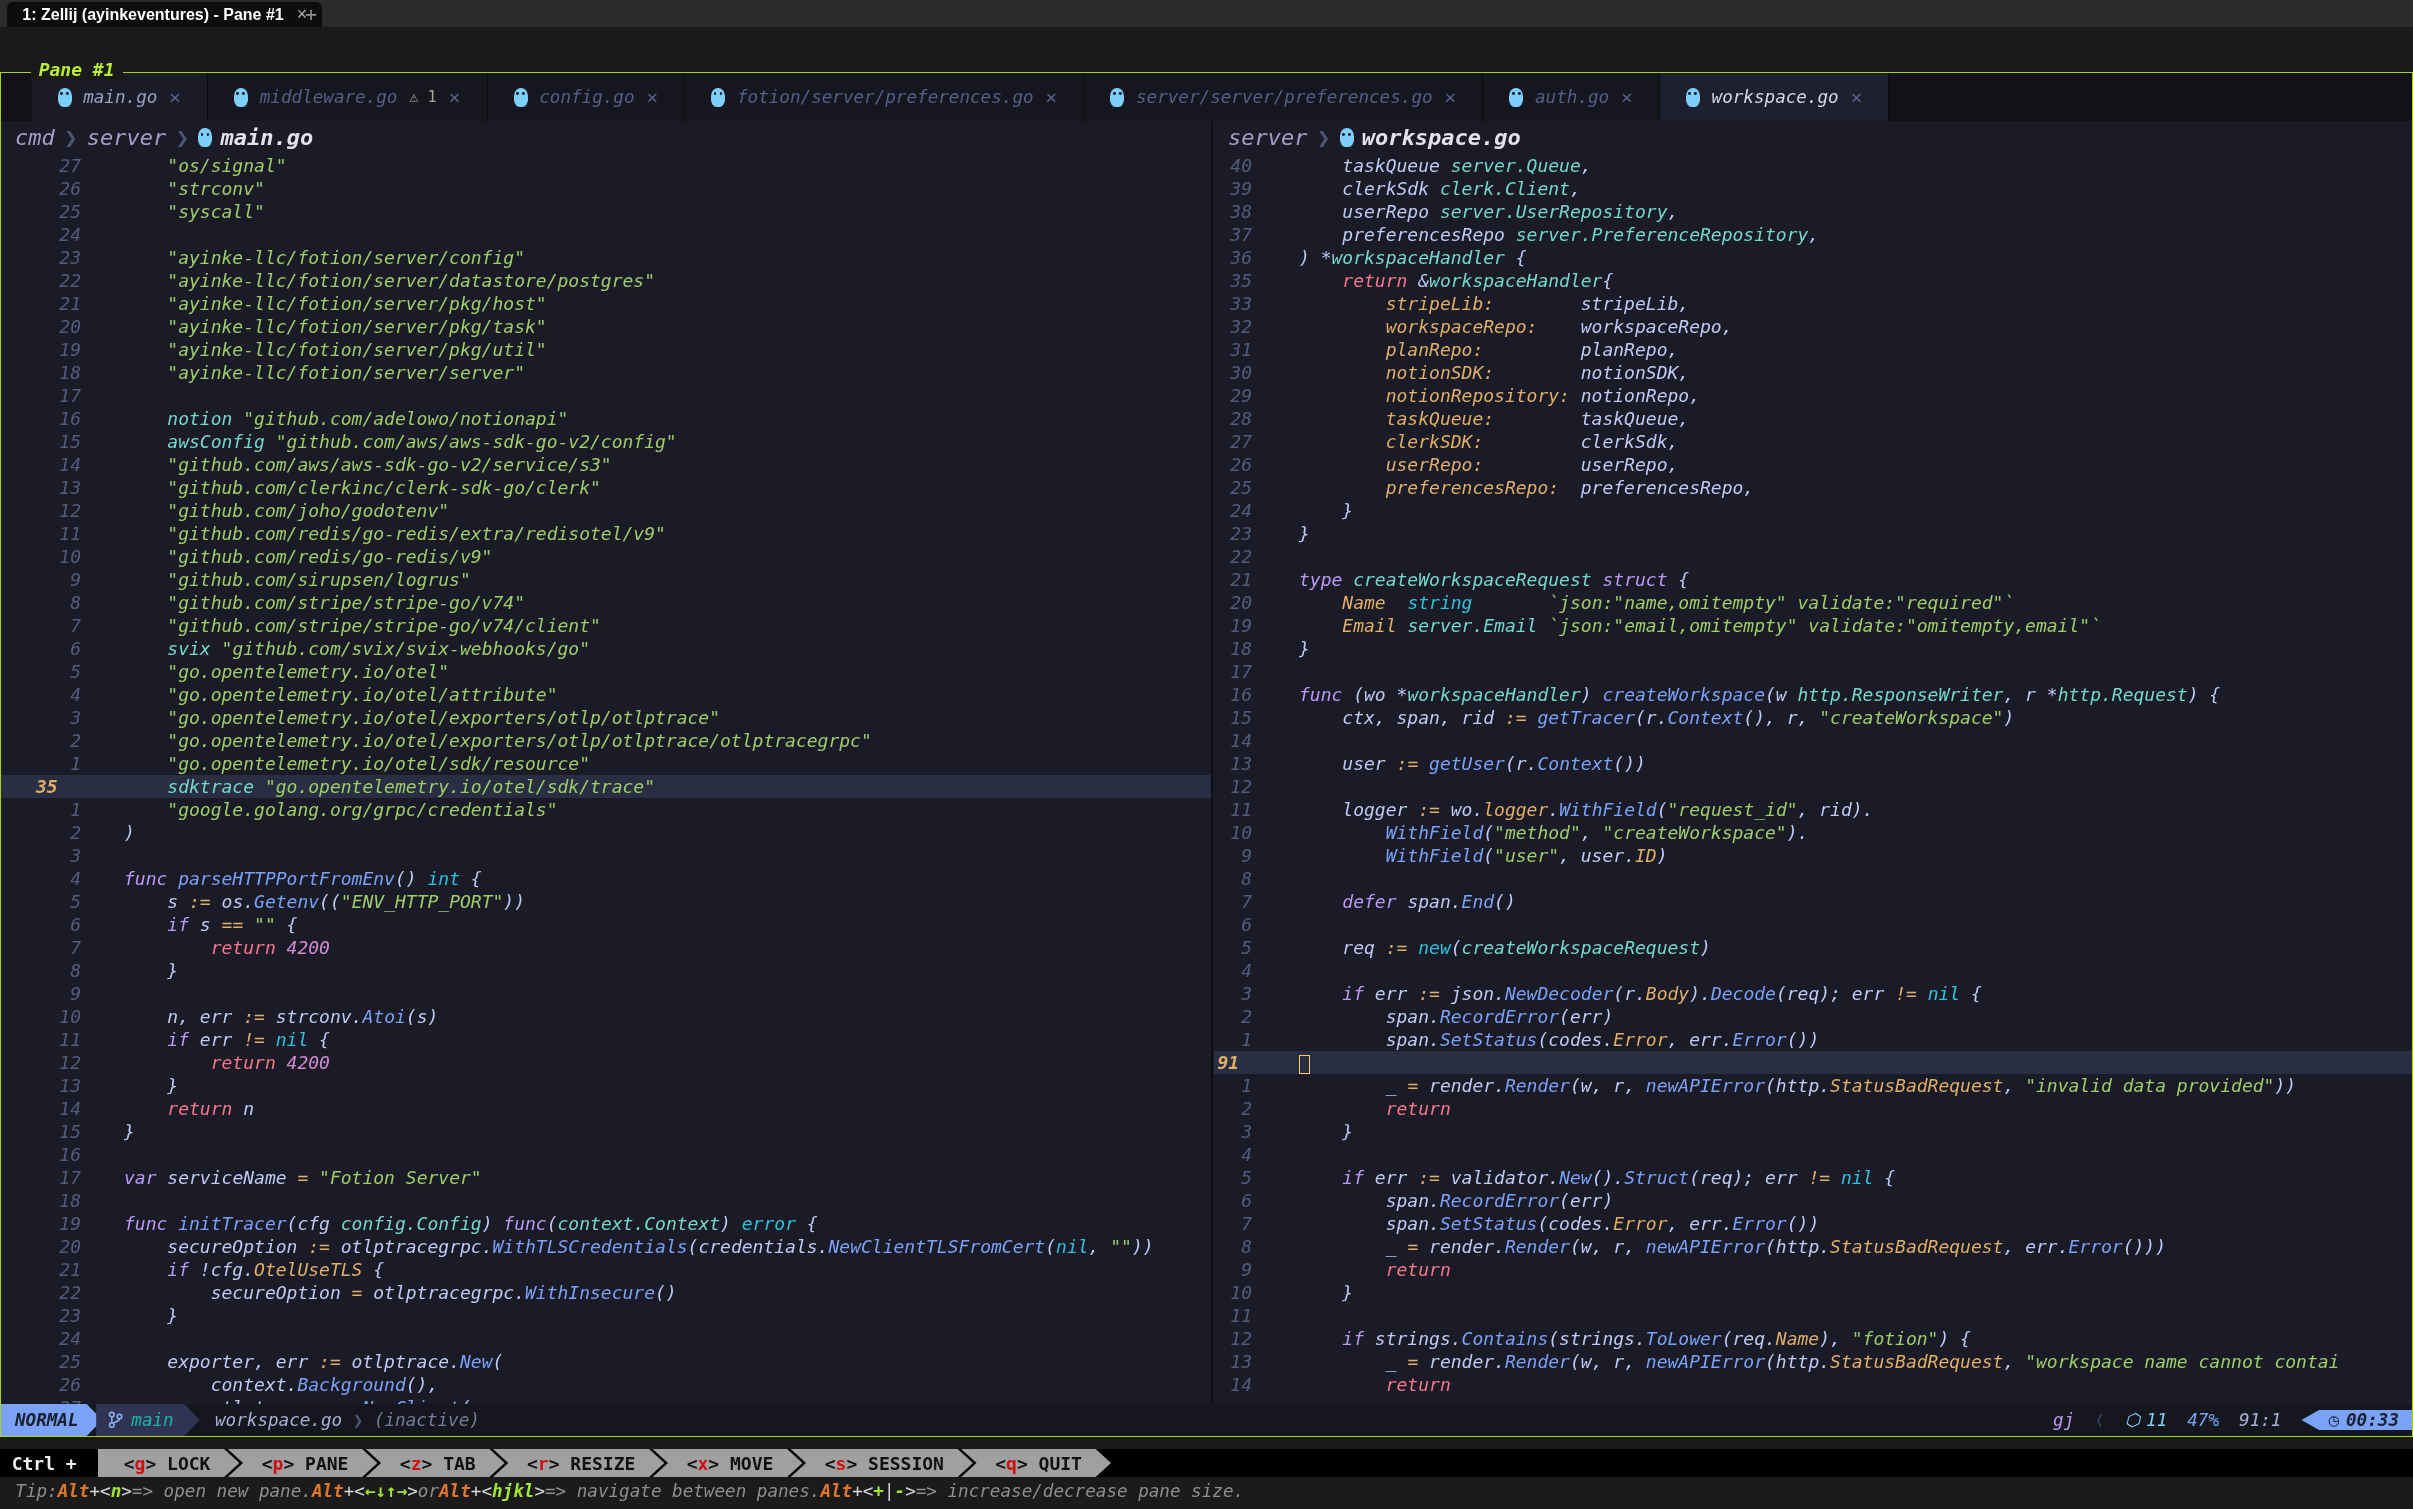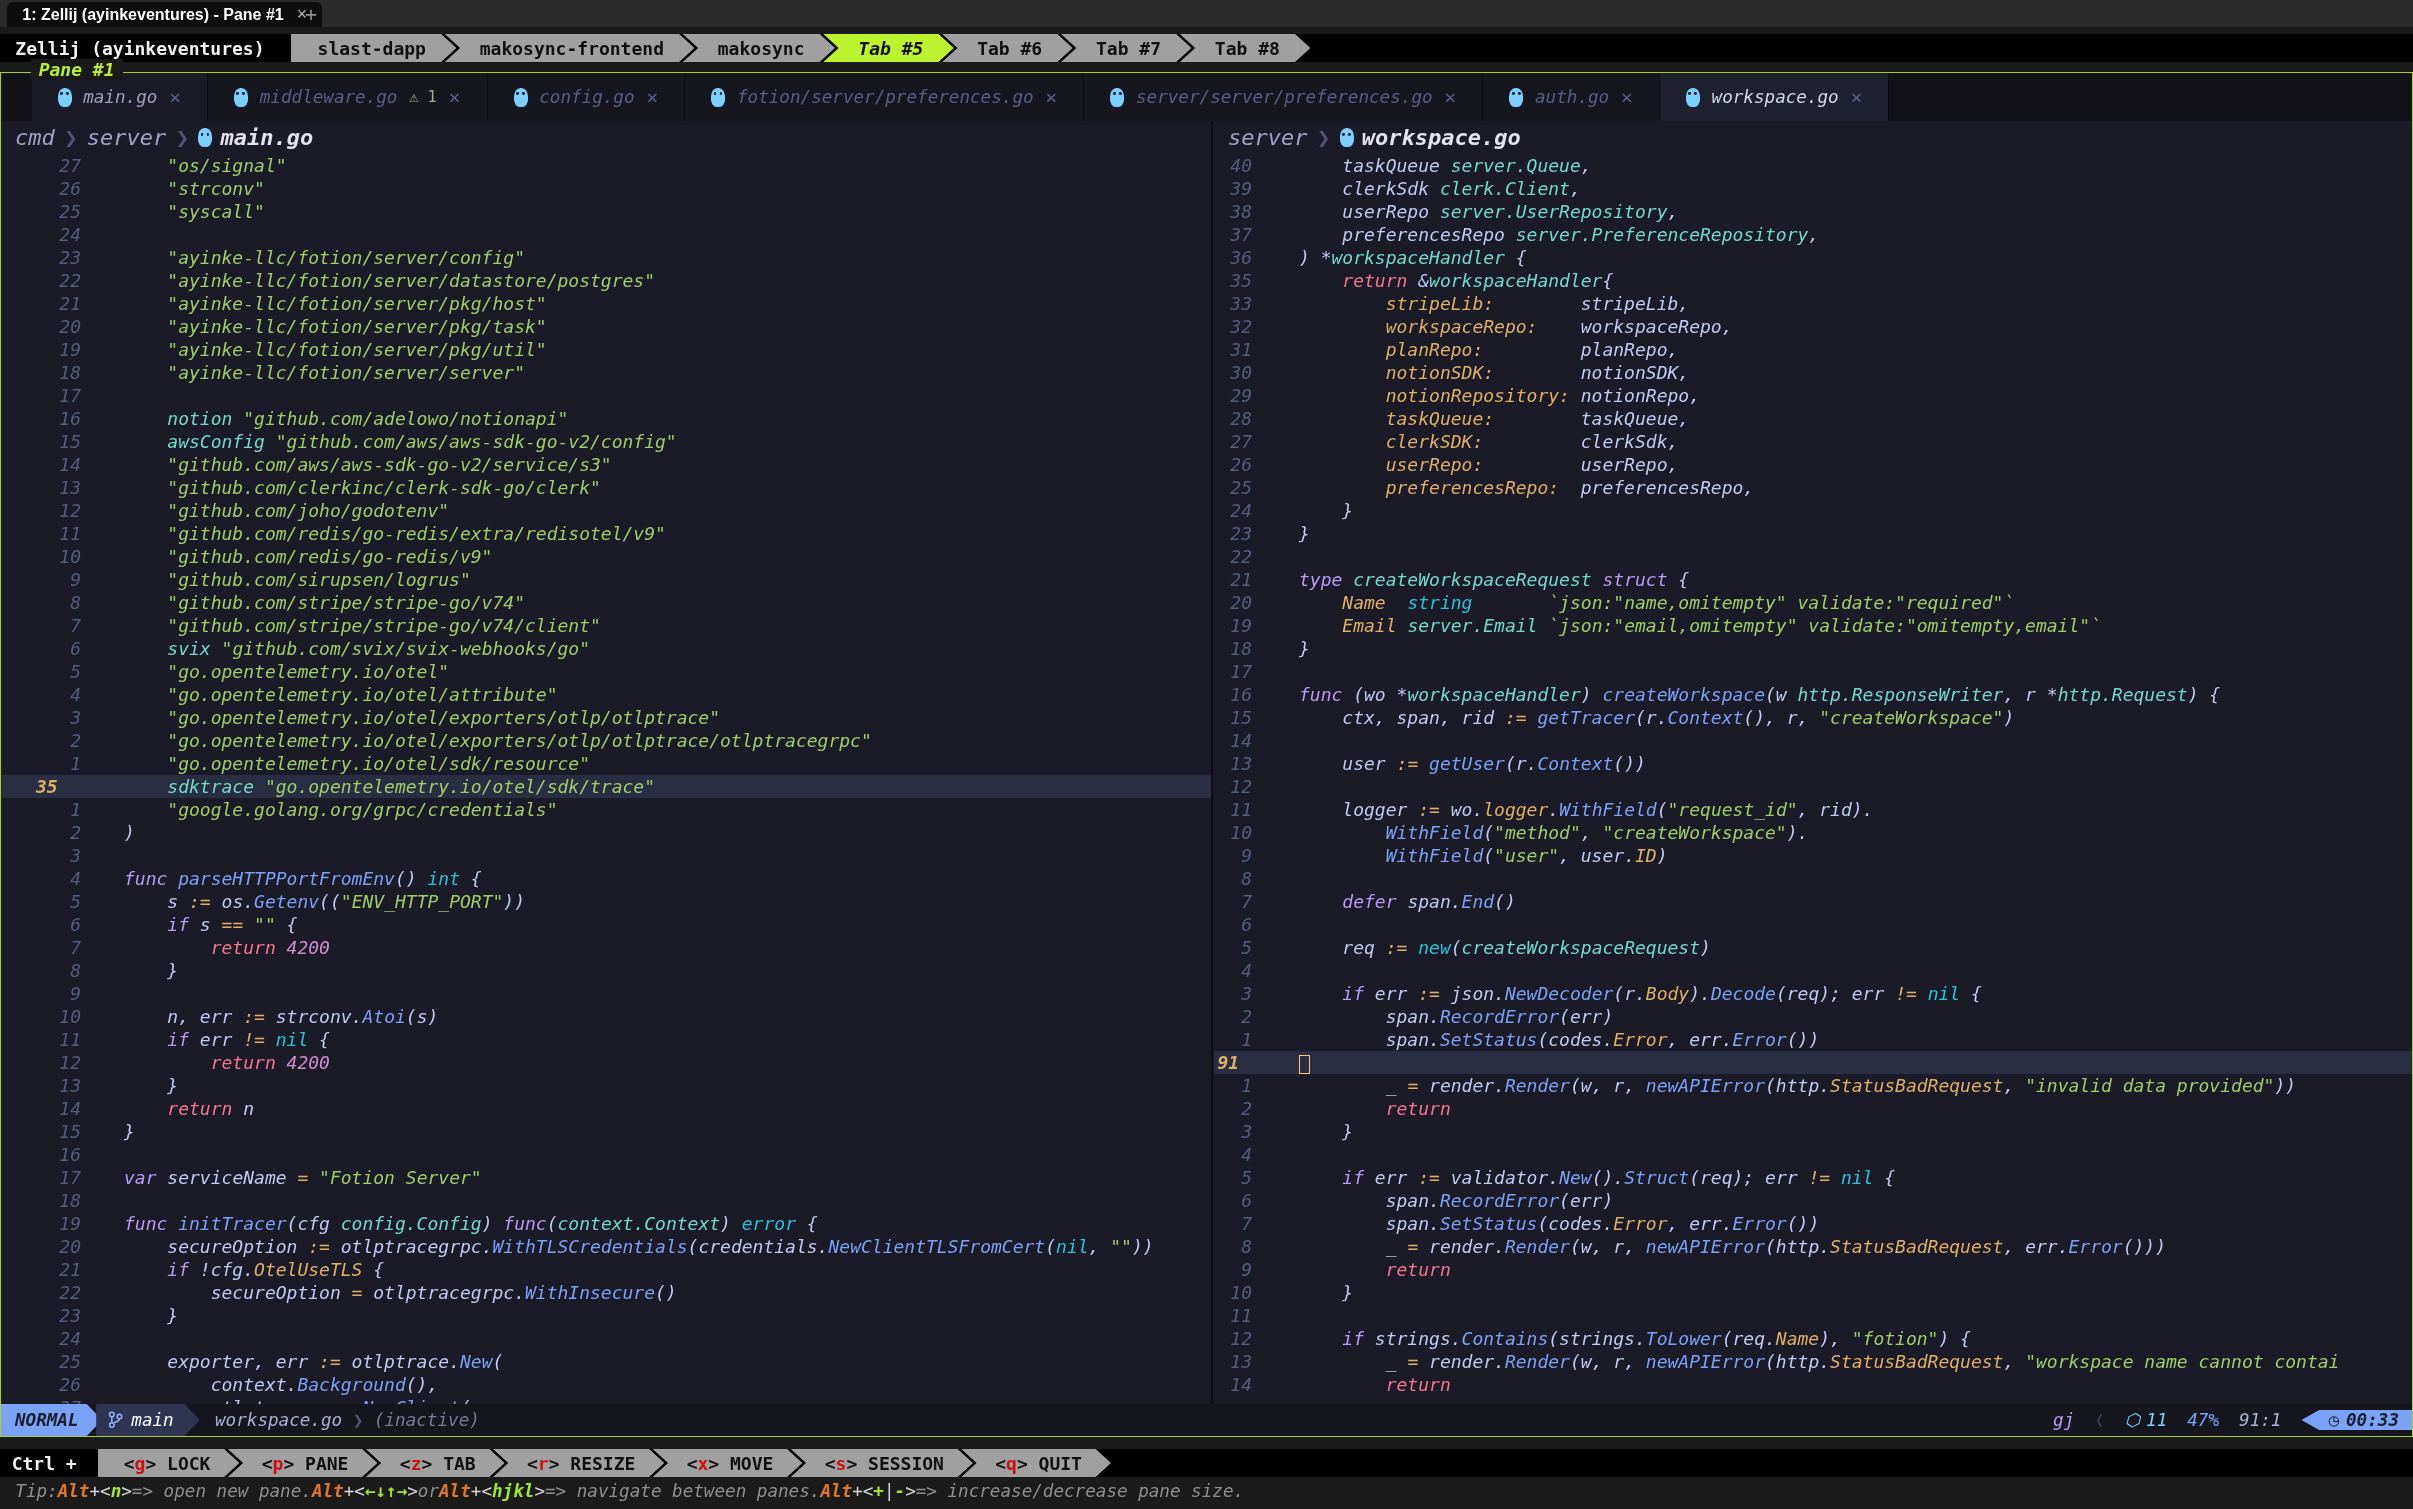--- a/index.html
+++ b/index.html
@@ -58,21 +58,21 @@
   .cline.cur { background:#292e42; }
   .cline.cur .num { color:#e0af68; font-weight:bold; text-align:left; }
   #code-left .cline.cur .num { padding-left:35px; }
   #code-right .cline.cur .num { padding-left:3.5px; }
   .cursor-cell { display:inline-block; width:11px; height:19px; border:1.8px solid #ffc777; vertical-align:middle; margin-top:1.2px; }
   .code { color:#c0caf5; }
   
   #statusbar { position:absolute; left:0; bottom:0; width:100%; height:32px; background:#16161e; display:flex; align-items:stretch; font-size:17.6px; font-style:italic; color:#787c99; }
   #mode-seg { background:#7aa2f7; color:#1b1e2e; font-weight:bold; display:flex; align-items:center; padding:0 23.5px 0 14px;
     clip-path:polygon(0 0, calc(100% - 15.3px) 0, 100% 50%, calc(100% - 15.3px) 100%, 0 100%); }
-  #branch-seg { background:#2e3452; color:#ffffff; display:flex; align-items:center; gap:8.2px; padding:0 26px 0 11.7px; margin-left:-5.9px;
+  #branch-seg { background:#2e3452; color:#14b8a6; display:flex; align-items:center; gap:8.2px; padding:0 26px 0 11.7px; margin-left:-5.9px;
     clip-path:polygon(0 0, calc(100% - 15.3px) 0, 100% 50%, calc(100% - 15.3px) 100%, 0 100%); }
   #file-seg { display:flex; align-items:center; gap:10.6px; padding-left:15.3px; color:#a9b1d6; }
   #file-seg .aux { color:#787c99; }
   #status-right { margin-left:auto; display:flex; align-items:center; gap:20px; }
   #macro-reg { color:#bb9af7; }
   .sr-sep { color:#3b4261; font-style:normal; }
   #lsp-seg { color:#7dcfff; display:flex; align-items:center; gap:5.9px; }
   #scroll-seg { color:#7aa2f7; }
   #pos-seg { color:#a9b1d6; }
   #time-seg { background:#7aa2f7; color:#1b1e2e; font-weight:bold; display:flex; align-items:center; gap:7px; padding:0 13px 0 27px;
@@ -93,31 +93,20 @@
 <div id="screen">
 
   <div id="terminal-bar">
     <div id="terminal-tab">
       <span>1: Zellij (ayinkeventures) - Pane #1</span>
       <span class="close">×</span>
     </div>
     <div id="terminal-new-tab">+</div>
   </div>
 
-  <div id="zellij-tabbar">
-    <div id="zellij-session">Zellij (ayinkeventures)</div>
-
-  <div class="ztab first">slast-dapp</div>
-      <div class="ztab">makosync-frontend</div>
-      <div class="ztab">makosync</div>
-      <div class="ztab active">Tab #5</div>
-      <div class="ztab">Tab #6</div>
-      <div class="ztab">Tab #7</div>
-      <div class="ztab">Tab #8</div>
-    </div>
 
   <div id="pane-title">Pane #1</div>
 
   <div id="pane-frame">
 
     <div id="bufferline">
         <div class="spacer"></div>
         <div class="btab active">
           <span class="goicon"></span>
           <span>main.go</span>

